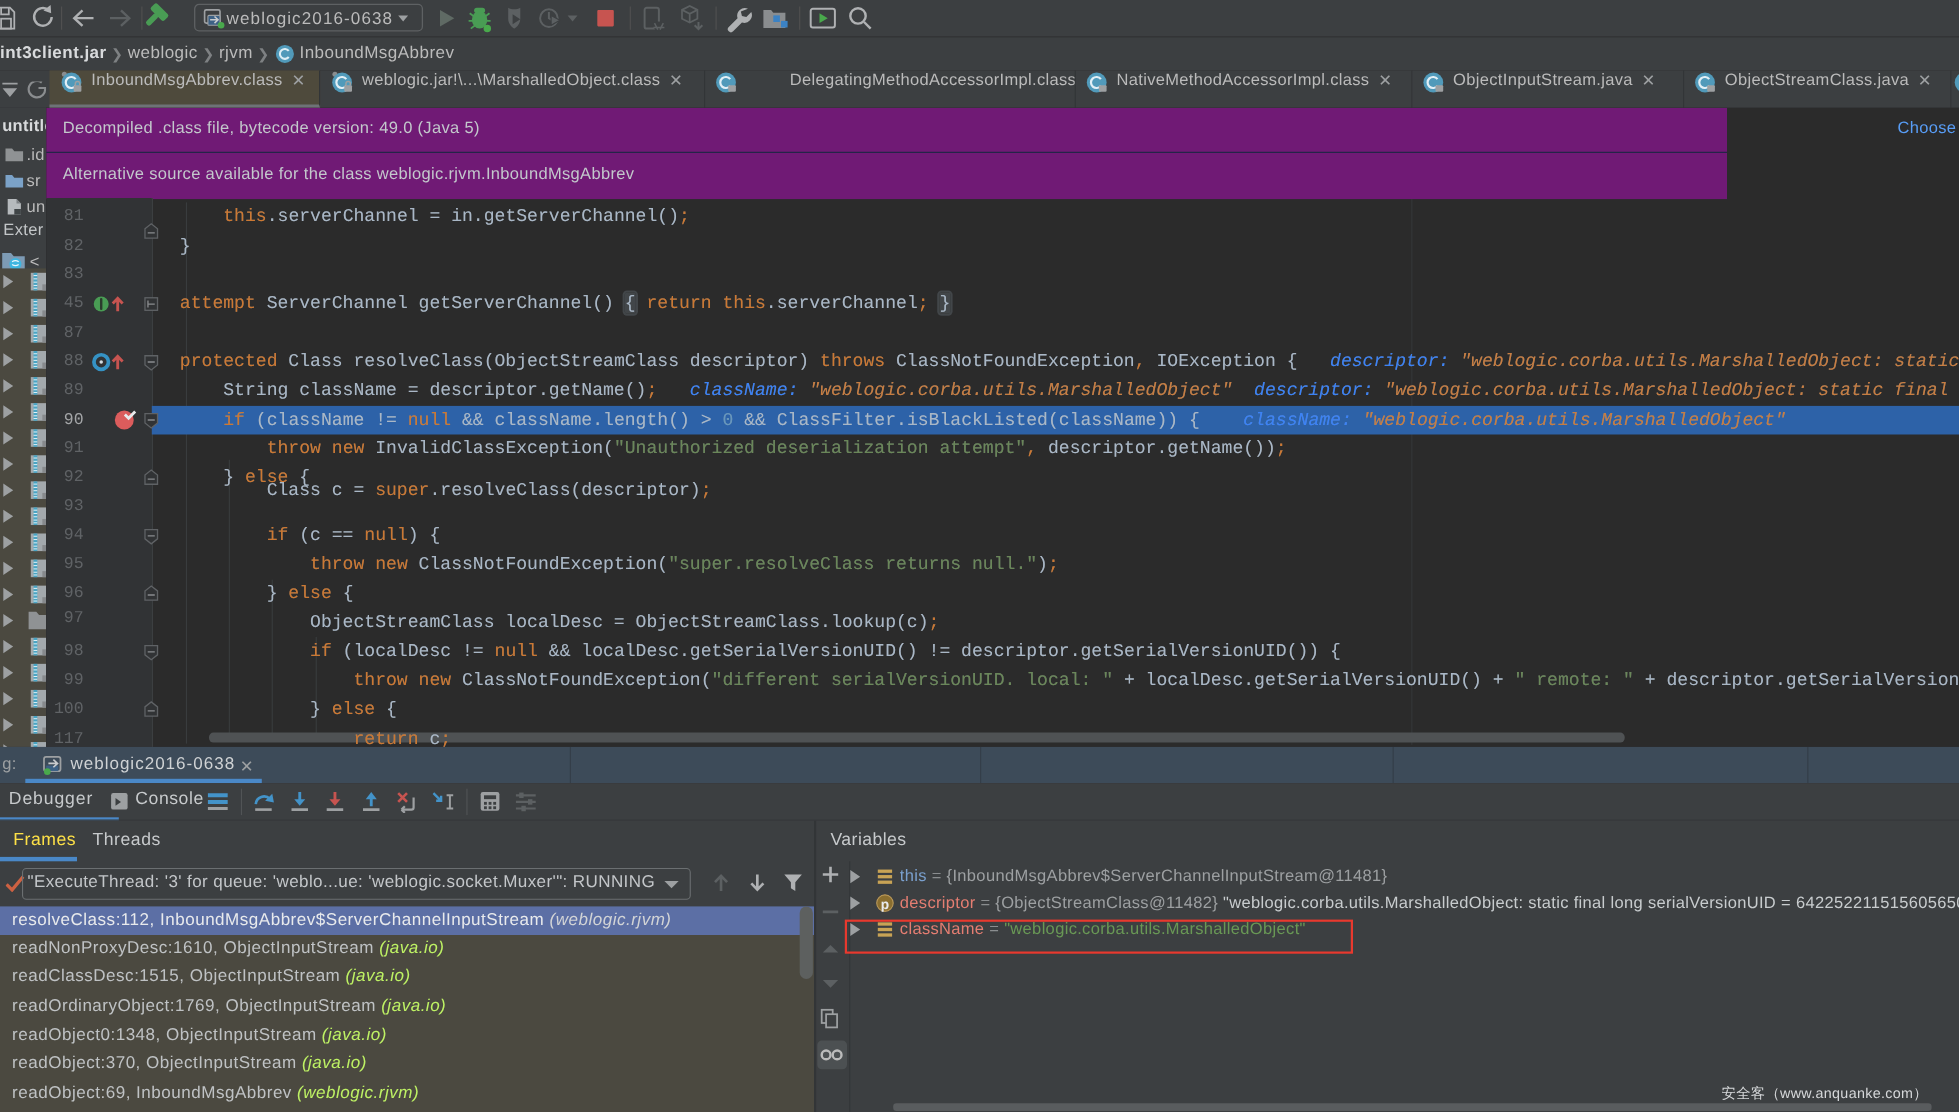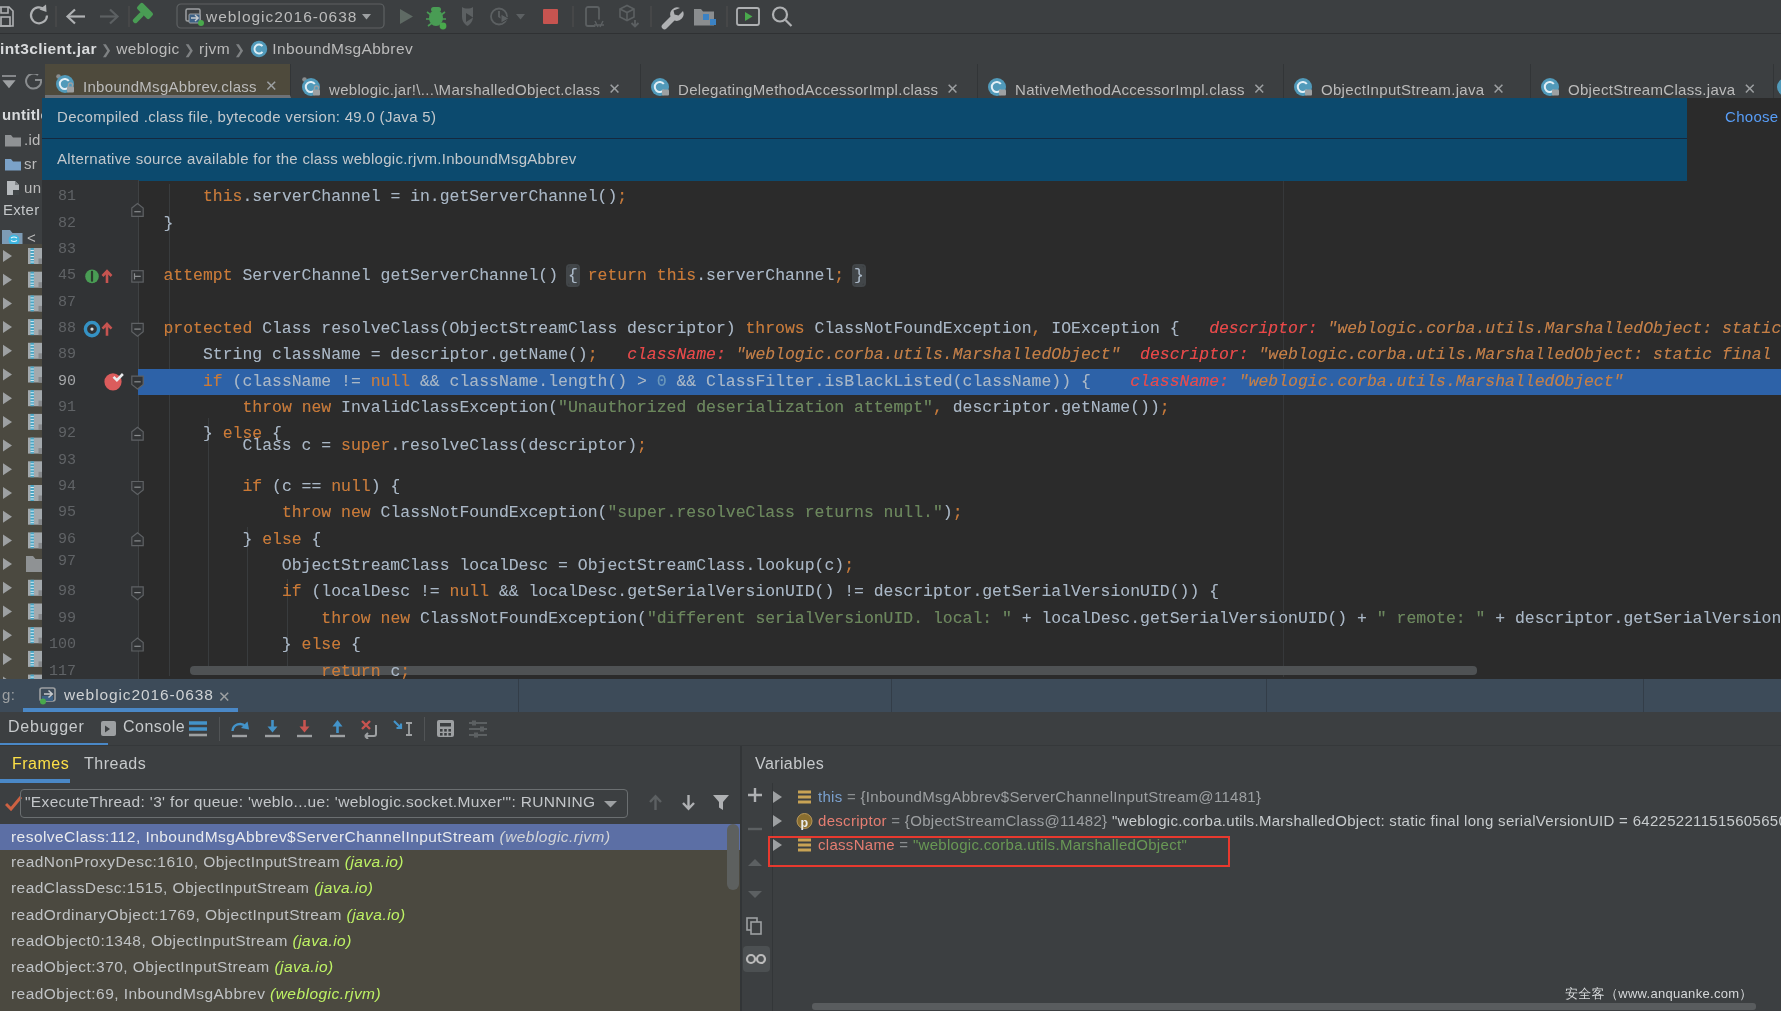--- a/index.html
+++ b/index.html
@@ -3,34 +3,34 @@
 <meta charset="utf-8">
 <style>
 html,body{margin:0;padding:0;background:#2b2b2b;}
 #root{position:relative;width:1781px;height:1011px;overflow:hidden;background:#2b2b2b;
   font-family:"Liberation Sans",sans-serif;color:#bbbbbb;font-size:15px;letter-spacing:0.3px;}
 .ab{position:absolute;}
 
 #toolbar{left:0;top:0;width:1781px;height:33px;background:#3c3f41;border-bottom:1px solid #2f3133;}
 #crumbs{left:0;top:34px;width:1781px;height:30px;background:#3c3f41;}
 #tabrow{left:0;top:64px;width:1781px;height:34px;background:#3c3f41;border-bottom:0;}
-.tab{position:absolute;top:0;height:34px;display:flex;align-items:flex-end;overflow:hidden;
+.tab{position:absolute;top:0;height:34px;display:flex;align-items:flex-start;overflow:hidden;
   border-right:1px solid #323537;color:#bbbbbb;}
 .tabx{color:#9da0a2;font-size:15px;margin-left:8px;}
 
 #projpanel{left:0;top:98px;width:42px;height:581px;background:#3c3f41;overflow:hidden;}
 #editzone{left:42px;top:98px;width:1739px;height:581px;background:#2b2b2b;overflow:hidden;}
-.banner{position:absolute;left:0;width:1645px;background:#0c4a6e;color:#c3c8cc;}
+.banner{position:absolute;left:0;width:1528px;background:#701a75;color:#c3c8cc;}
 #gutter{position:absolute;left:0;top:82px;width:96px;height:499px;background:#313335;}
 .lnum{position:absolute;left:0;width:34px;text-align:right;color:#606366;
   font-family:"Liberation Mono",monospace;font-size:15px;letter-spacing:0;}
 .cl{position:absolute;left:121.5px;white-space:pre;font-family:"Liberation Mono",monospace;
   font-size:16.45px;color:#a9b7c6;line-height:26.35px;letter-spacing:0;text-shadow:0 0 0.6px rgba(180,190,200,0.35);}
 .k{color:#cc7832;}.s{color:#6a8759;}.nm{color:#6897bb;}
-.hl{color:#ef4444;font-style:italic;}.hv{color:#c77d41;font-style:italic;}
+.hl{color:#3b82f6;font-style:italic;}.hv{color:#c77d41;font-style:italic;}
 .fb{background:#424649;border-radius:2px;box-shadow:0 0 0 2px #424649;}
 
 #dbghead{left:0;top:679px;width:1781px;height:33px;background:#3d4b59;}
 #dbgbar{left:0;top:712px;width:1781px;height:34px;background:#3c3f41;}
 #dbgcontent{left:0;top:746px;width:1781px;height:265px;background:#3c3f41;}
 .sep-v{position:absolute;width:1px;background:#515456;}
 .olive{background:#4b4940;}
 .frame-it{font-style:italic;color:#bef264;}
 </style>
 </head>
@@ -156,21 +156,21 @@
       <svg style="margin-left:9px;flex:none" width="22" height="22" viewBox="0 0 22 22">
         <circle cx="4.5" cy="3.5" r="2.3" fill="#8a8d8f"></circle>
         <circle cx="11" cy="11" r="9" fill="#519aba"></circle>
         <path d="M14.8 8 a5 5 0 1 0 0 6" stroke="#e2eff6" stroke-width="2" fill="none"></path>
         <rect x="13" y="13.5" width="7" height="6" rx="1" fill="#9da0a2"></rect>
           <path d="M14.5 13.5 v-1.5 a2 2 0 0 1 4 0 v1.5" stroke="#9da0a2" stroke-width="1.4" fill="none"></path>
       </svg>
       <span style="margin-left:7px;">weblogic.jar!\...\MarshalledObject.class</span>
         <span class="tabx">✕</span>
     </div>
-    <div class="tab" style="left:640px;width:337px;">
+    <div class="tab" style="left:640px;width:337px;gap:40px;">
       <svg style="margin-left:9px;flex:none" width="22" height="22" viewBox="0 0 22 22">
         <circle cx="11" cy="11" r="9" fill="#519aba"></circle>
         <path d="M14.8 8 a5 5 0 1 0 0 6" stroke="#e2eff6" stroke-width="2" fill="none"></path>
         <rect x="13" y="13.5" width="7" height="6" rx="1" fill="#9da0a2"></rect>
       </svg>
       <span style="margin-left:7px;">DelegatingMethodAccessorImpl.class</span>
         <span class="tabx">✕</span>
     </div>
     <div class="tab" style="left:977px;width:306px;">
       <svg style="margin-left:9px;flex:none" width="22" height="22" viewBox="0 0 22 22">

